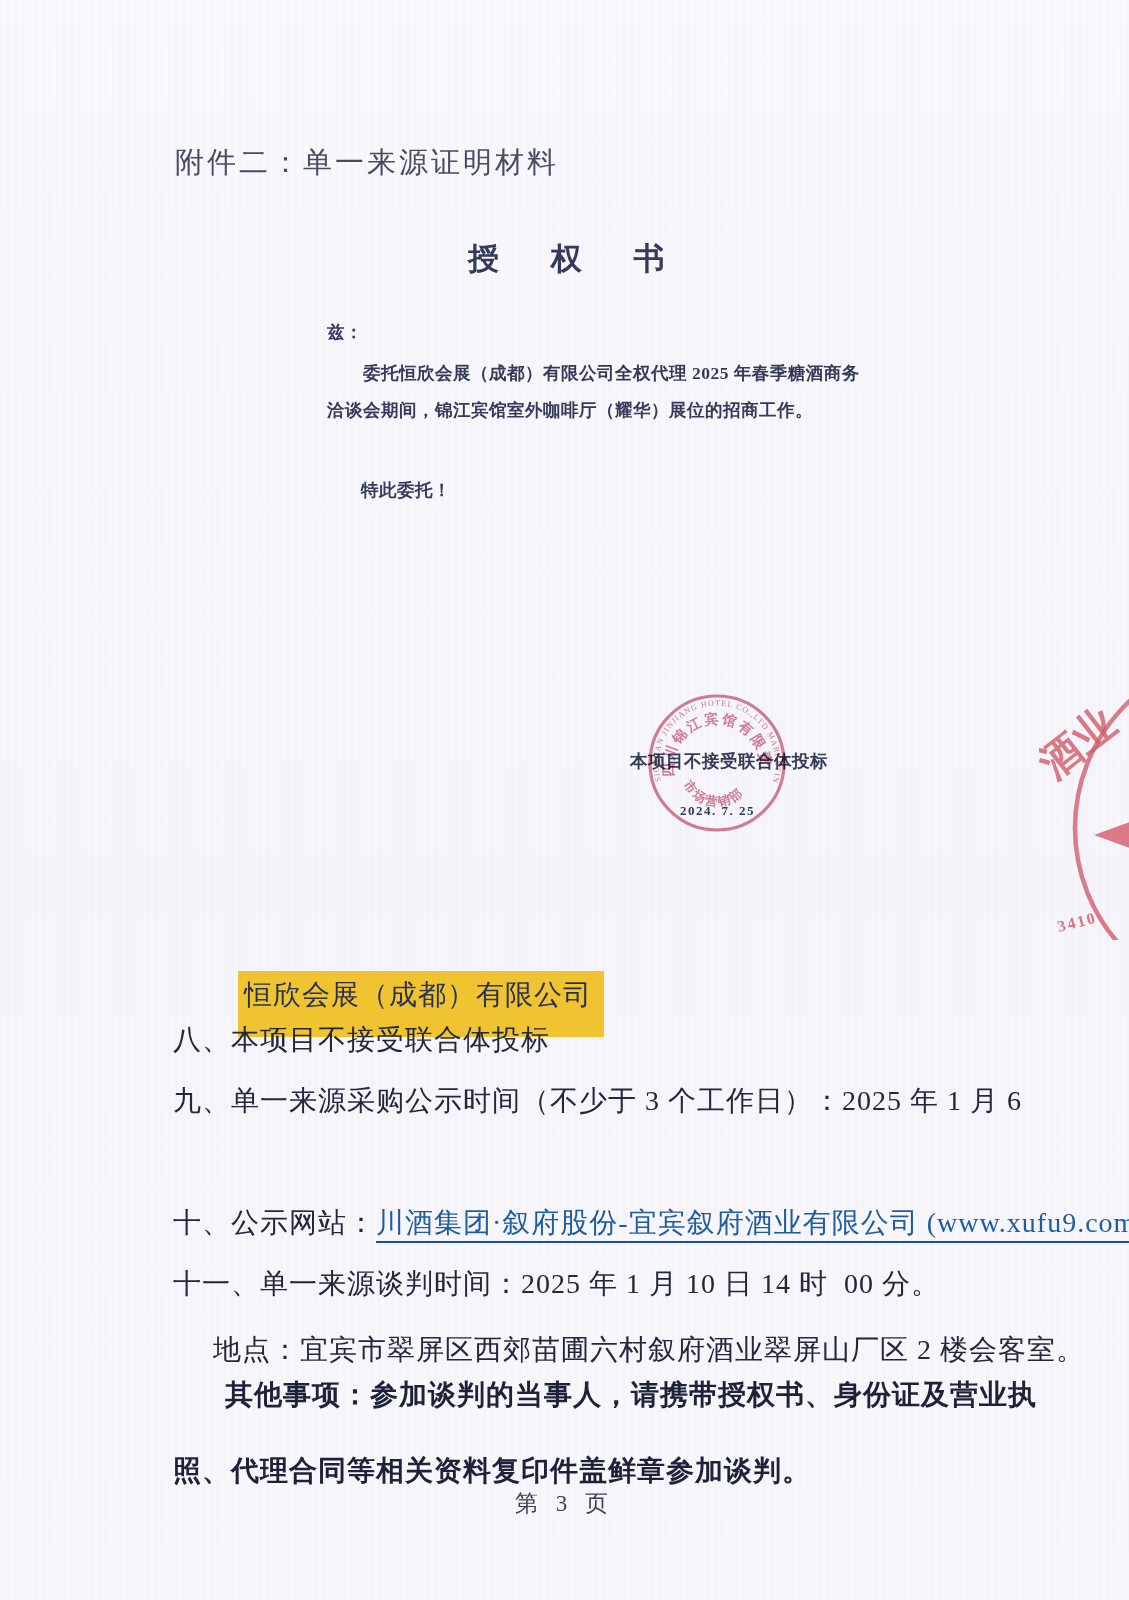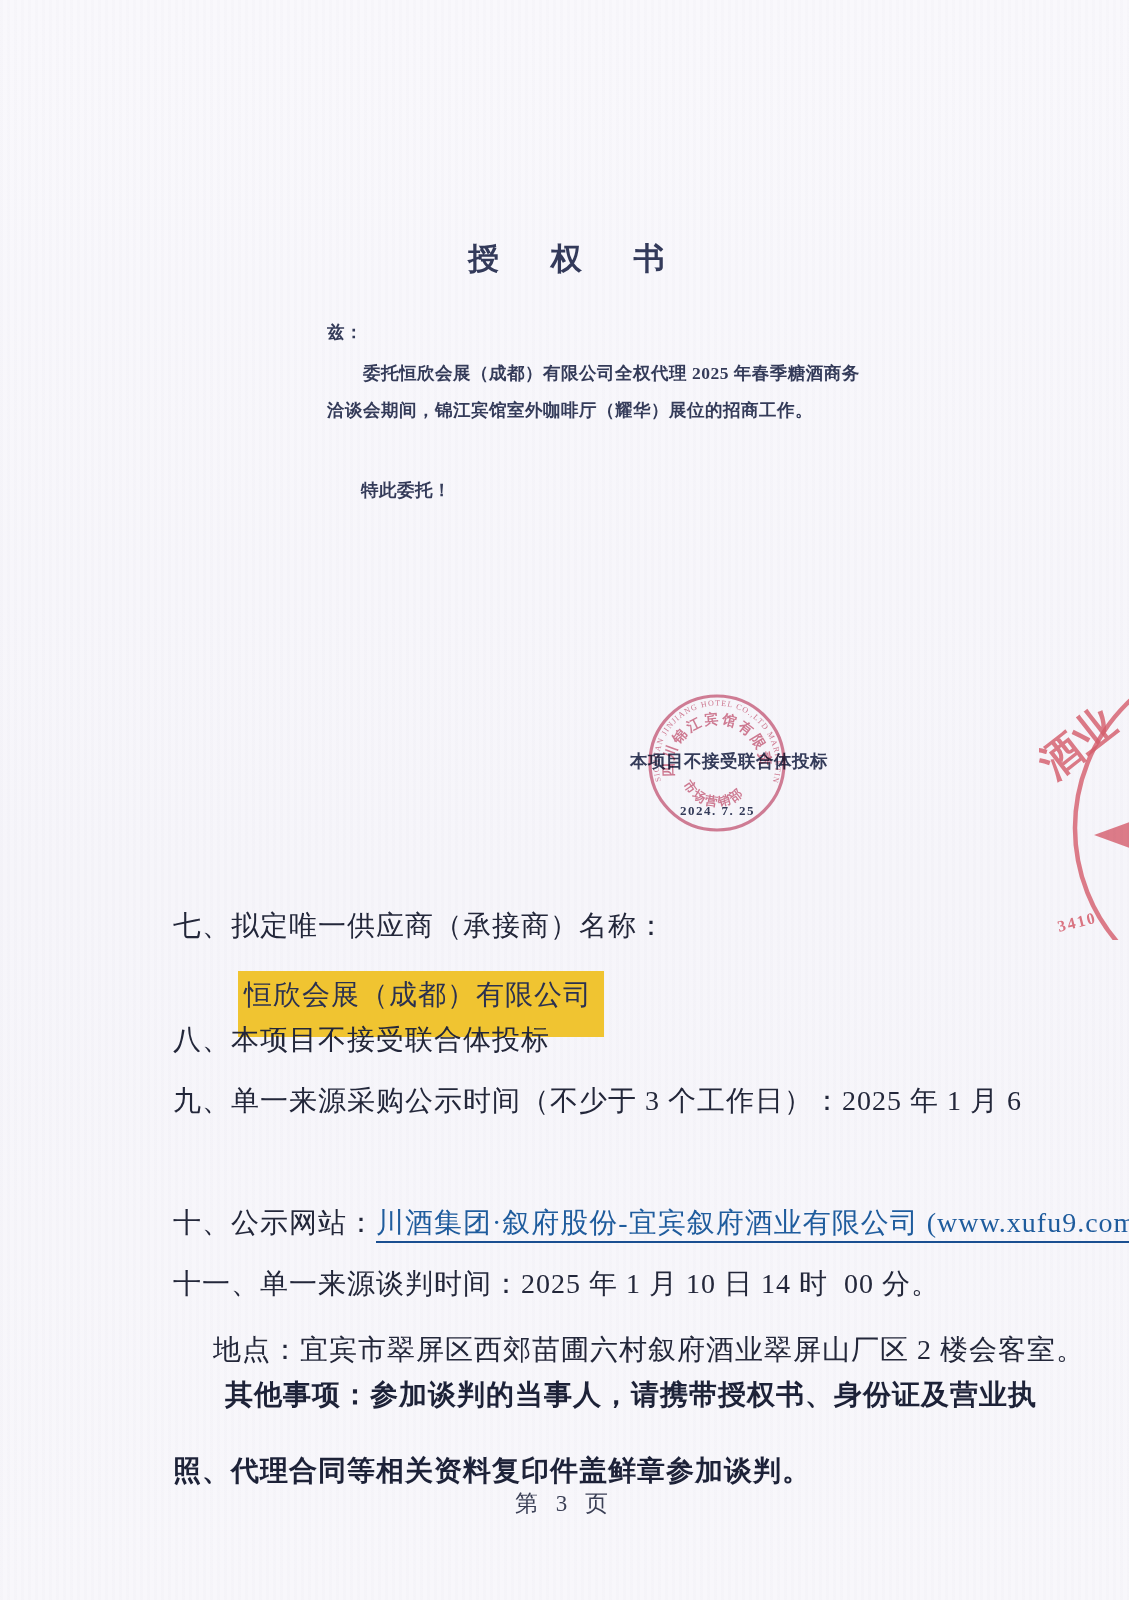--- a/index.html
+++ b/index.html
@@ -38,20 +38,21 @@
   .lo2{left:173px;top:1428px;font-weight:bold;color:#1d2238;margin-top:24px;}
   .link{color:#1f5c9d;border-bottom:2px solid #1a4f91;padding-bottom:3px;}
   .footer{left:0;top:1488px;width:100%;text-align:center;font-size:23px;letter-spacing:6px;color:#3a3f55;}
   svg text{font-family:"Liberation Serif", serif;}
 </style>
 </head>
 <body>
 
 <div class="page">
 
+  <div class="abs heading">附件二：单一来源证明材料</div>
 
   <div class="abs letter-title">授 权 书</div>
 
   <div class="abs lt salutation">兹：</div>
   <div class="abs lt body1">委托恒欣会展（成都）有限公司全权代理 2025 年春季糖酒商务</div>
   <div class="abs lt body2">洽谈会期间，锦江宾馆室外咖啡厅（耀华）展位的招商工作。</div>
   <div class="abs lt closing">特此委托！</div>
 
   <div class="abs lt signature">本项目不接受联合体投标</div>
   <div class="abs lt sig-date">2024. 7. 25</div>
@@ -76,21 +77,20 @@
     </text>
   </svg>
 
   <svg class="abs stamp-edge" width="90" height="270" viewBox="0 0 90 270">
     <circle cx="211" cy="158" r="175" fill="none" stroke="#d94f5e" stroke-opacity="0.8" stroke-width="4.5"></circle>
     <polygon points="55,165 93.6,150.9 95.1,109.8 120.4,142.2 159.9,130.9 137,165 159.9,199.1 120.4,187.8 95.1,220.2 93.6,179.1" fill="#d94f5e" fill-opacity="0.8"></polygon>
     <text x="14" y="110" font-size="42" font-weight="bold" fill="#d94f5e" fill-opacity="0.82" transform="rotate(-38 14 110)">酒业</text>
     <text x="20" y="262" font-size="16" font-weight="bold" fill="#d94f5e" fill-opacity="0.85" letter-spacing="2" transform="rotate(-14 20 262)">3410</text>
   </svg>
 
-  <div class="abs line l7">七、拟定唯一供应商（承接商）名称：</div>
 
   <div class="abs lsup">
     <span class="hl">恒欣会展（成都）有限公司</span>
   </div>
 
   <div class="abs line l8">八、本项目不接受联合体投标</div>
   <div class="abs line l9a">九、单一来源采购公示时间（不少于 3 个工作日）：2025 年 1 月 6</div>
 
   <div class="abs line l10"><span>十、公示网站：</span><span class="link">川酒集团·叙府股份-宜宾叙府酒业有限公司 (www.xufu9.com)</span></div>
 

